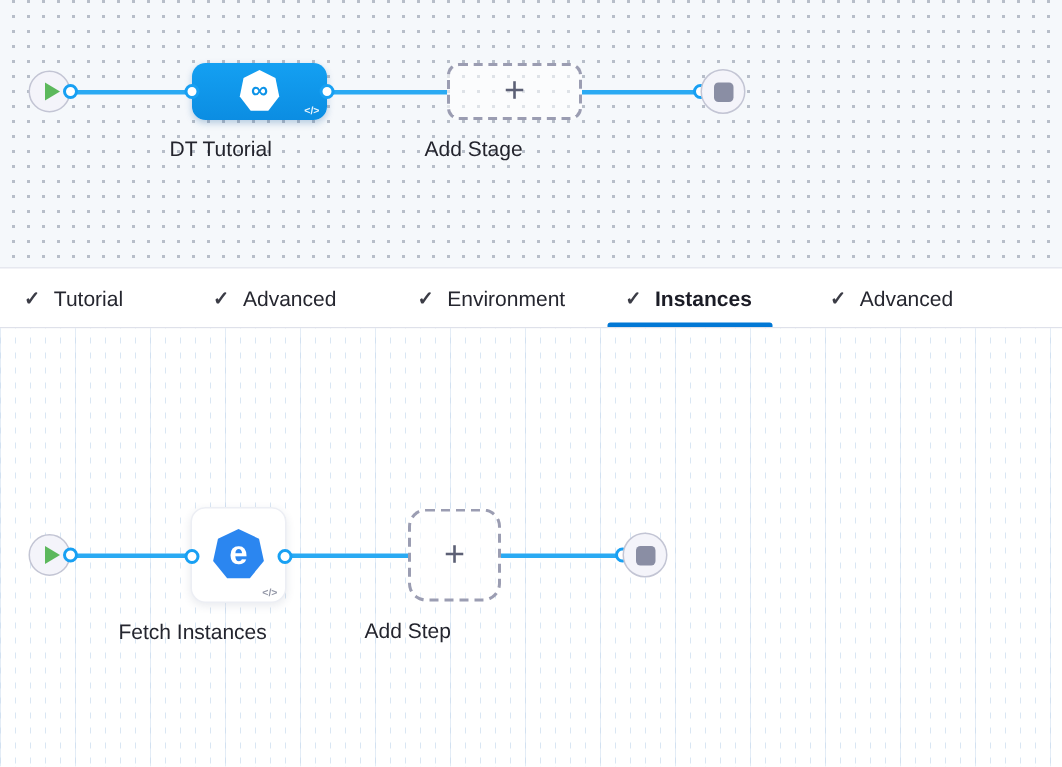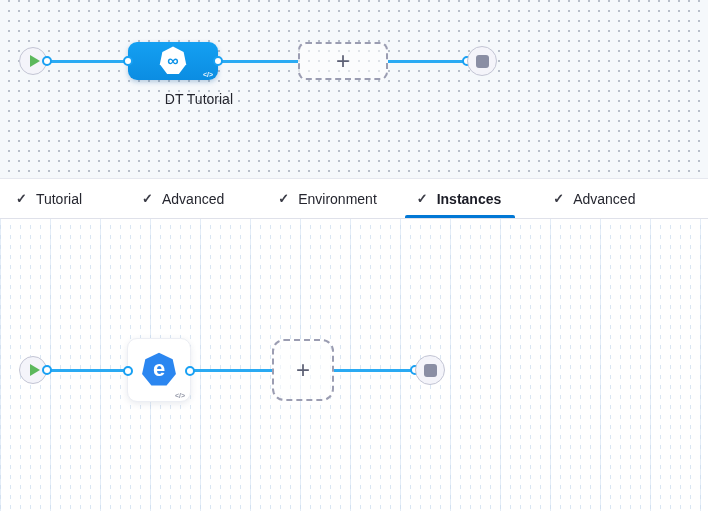--- a/index.html
+++ b/index.html
@@ -64,21 +64,21 @@
     border-top:6px solid transparent; border-bottom:6px solid transparent;
     border-left:10px solid #5cb85c;
   }
   .stop-sq { width:13px; height:13px; border-radius:3px; background:#8a8ea4; }
   .ghost {
     position:absolute; border:2px dashed #9b9db2; background:rgba(255,255,255,.55);
     display:flex; align-items:center; justify-content:center; cursor:pointer;
   }
   .plus { font-size:24px; font-weight:300; color:#5c6075; line-height:1; }
   .node-label {
-    position:absolute; text-align:right; font-size:14px; color:#24252e;
+    position:absolute; text-align:left; font-size:14px; color:#24252e;
   }
   .code-tag {
     position:absolute; right:5px; bottom:2px; font-size:7px; font-weight:700;
     letter-spacing:0; cursor:pointer;
   }
 
   
   .stage-node {
     position:absolute; left:128px; top:42px; width:90px; height:38px;
     border-radius:9px; background:linear-gradient(180deg,#14a0f2,#0b8de2);
@@ -130,20 +130,21 @@
       </div>
       <span class="code-tag">&lt;/&gt;</span>
       <div class="port" style="left:-5px; top:14px;"></div>
       <div class="port" style="right:-5px; top:14px;"></div>
     </div>
     <div class="node-label" style="left:113px; top:91px; width:120px; font-weight:500;">DT Tutorial</div>
 
     <div class="ghost" style="left:298px; top:42px; width:90px; height:38px; border-radius:8px;">
       <span class="plus">+</span>
     </div>
+    <div class="node-label" style="left:283px; top:91px; width:120px;">Add Stage</div>
 
     <div class="port" style="left:462px; top:56px;"></div>
     <div class="round-node" style="left:467px; top:46px; width:30px; height:30px;">
       <div class="stop-sq"></div>
     </div>
   </div>
 
   <div class="tabbar">
     <div class="tab">
       <span class="check">✓</span>
@@ -179,24 +180,26 @@
     <div class="port" style="left:42px; top:146px;"></div>
 
     <div class="step-node">
       <div class="heptagon">
         <span>e</span>
       </div>
       <span class="code-tag">&lt;/&gt;</span>
       <div class="port" style="left:-5px; top:27px;"></div>
       <div class="port" style="right:-5px; top:27px;"></div>
     </div>
+    <div class="node-label" style="left:79px; top:194px; width:160px;">Fetch Instances</div>
 
     <div class="ghost" style="left:272px; top:120px; width:62px; height:62px; border-radius:12px;">
       <span class="plus">+</span>
     </div>
+    <div class="node-label" style="left:243px; top:193px; width:120px;">Add Step</div>
 
     <div class="port" style="left:410px; top:146px;"></div>
     <div class="round-node" style="left:415px; top:136px; width:30px; height:30px;">
       <div class="stop-sq"></div>
     </div>
   </div>
 
 </div>
 
 </body></html>

